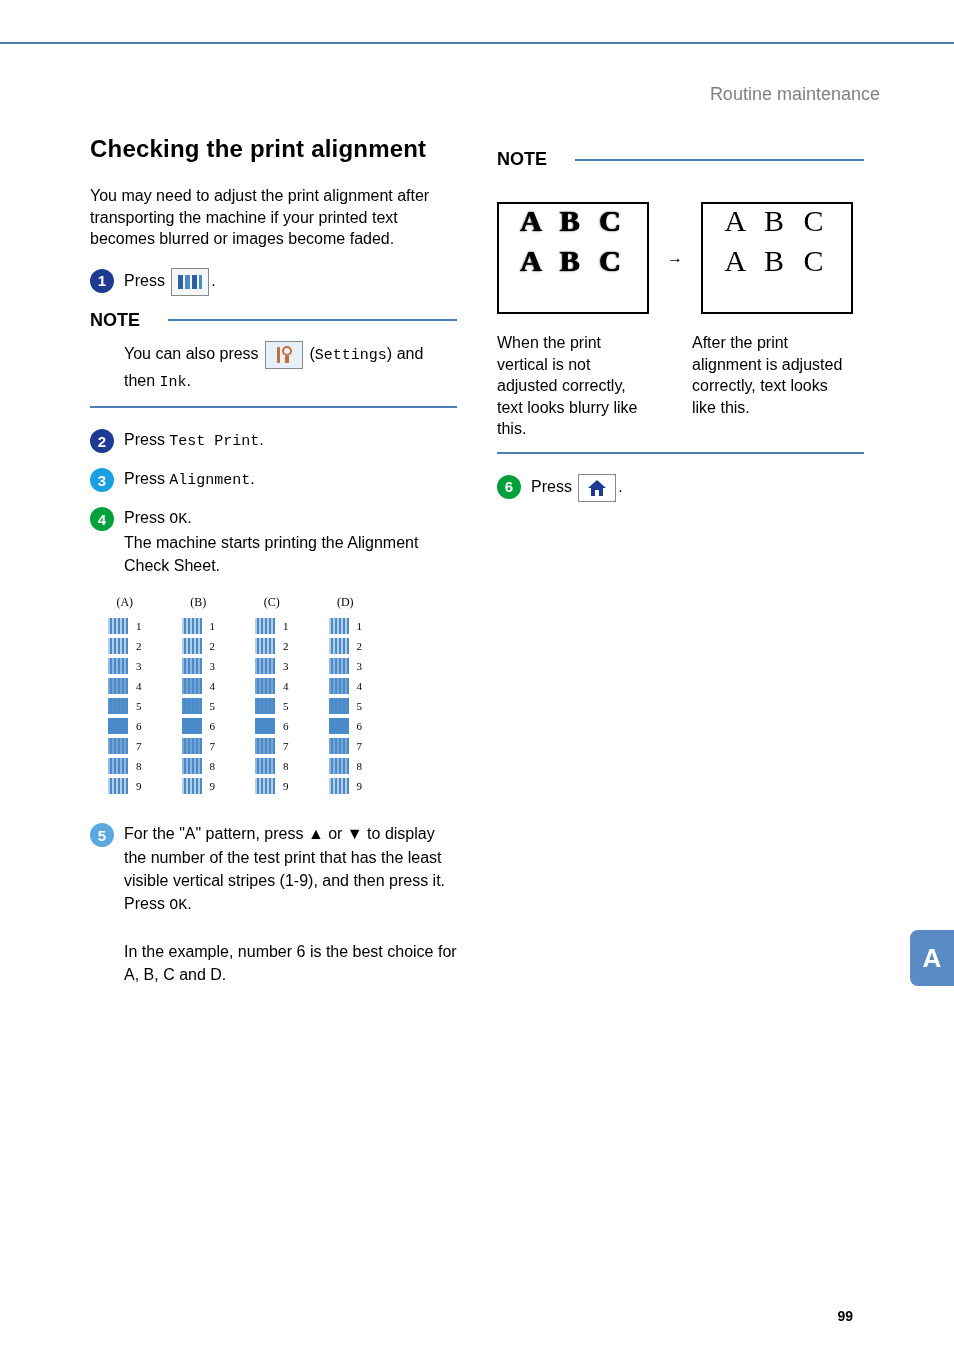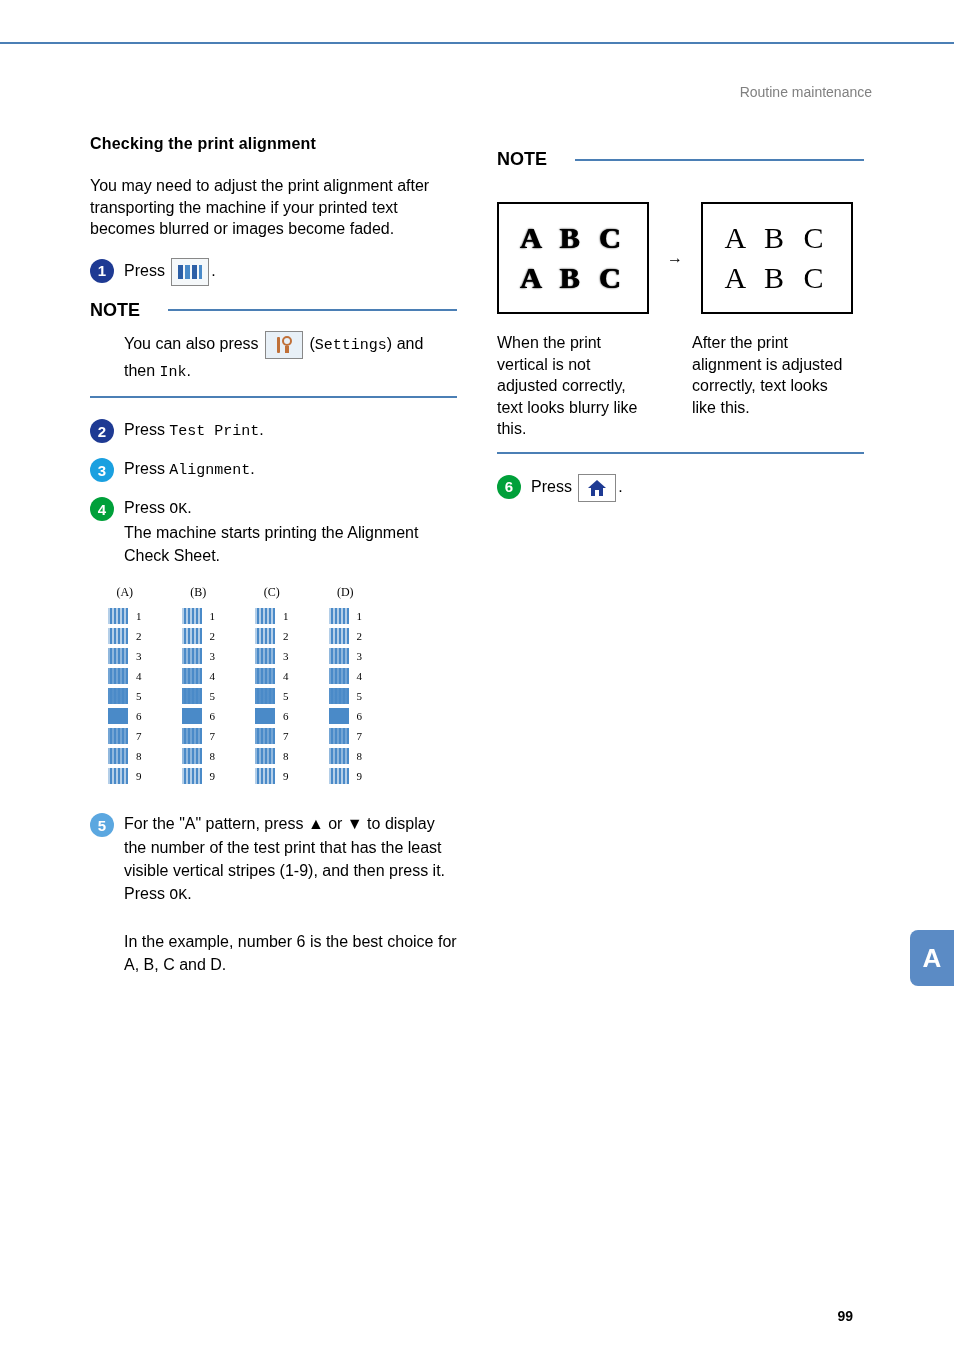--- a/index.html
+++ b/index.html
@@ -15,22 +15,22 @@
     position: absolute;
     top: 42px;
     left: 0;
     width: 954px;
     height: 2px;
     background: #4b7fb5;
   }
   .header-text {
     position: absolute;
     top: 84px;
-    right: 82px;
-    font-size: 14px;
+    right: 74px;
+    font-size: 18px;
     color: #808080;
   }
   .side-tab {
     position: absolute;
     right: 0;
     top: 930px;
     width: 44px;
     height: 56px;
     background: #5b8bc5;
     border-radius: 8px 0 0 8px;
@@ -54,21 +54,21 @@
     top: 135px;
     left: 90px;
     width: 774px;
   }
   .col {
     width: 367px;
     float: left;
   }
   .col.left { margin-right: 40px; }
   h2.section {
-    font-size: 16px;
+    font-size: 24px;
     font-weight: bold;
     margin-bottom: 22px;
     letter-spacing: 0.2px;
   }
   .para {
     font-size: 16px;
     line-height: 1.35;
     margin-bottom: 18px;
   }
   .step {
@@ -154,21 +154,21 @@
   .s4::before,.s7::before { opacity: .35; }
   .s5::before { opacity: .1; }
   .s6::before { background: none; }
   .ac-num { font-family: serif; font-size: 11px; }
   
   .abc-row { display:flex; align-items:center; gap:18px; margin: 32px 0 18px 0; }
   .abc-box {
     border: 2px solid #000;
     width: 152px;
     height: 112px;
-    display:flex; flex-direction:column; align-items:center; justify-content:center;
+    display:flex; flex-direction:column; align-items:center; justify-content:flex-start;
     gap: 6px;
   }
   .abc-line { font-family: "Times New Roman", serif; font-size: 30px; letter-spacing: 6px; }
   .blurry { font-weight: bold; text-shadow: 0 0 2px #000, 1px 0 0 #000; }
   .arrow { font-size: 16px; }
   .caption-row { display:flex; gap:40px; }
   .caption { font-size: 16px; line-height: 1.35; width: 155px; }
 </style>
 </head>
 <body>

